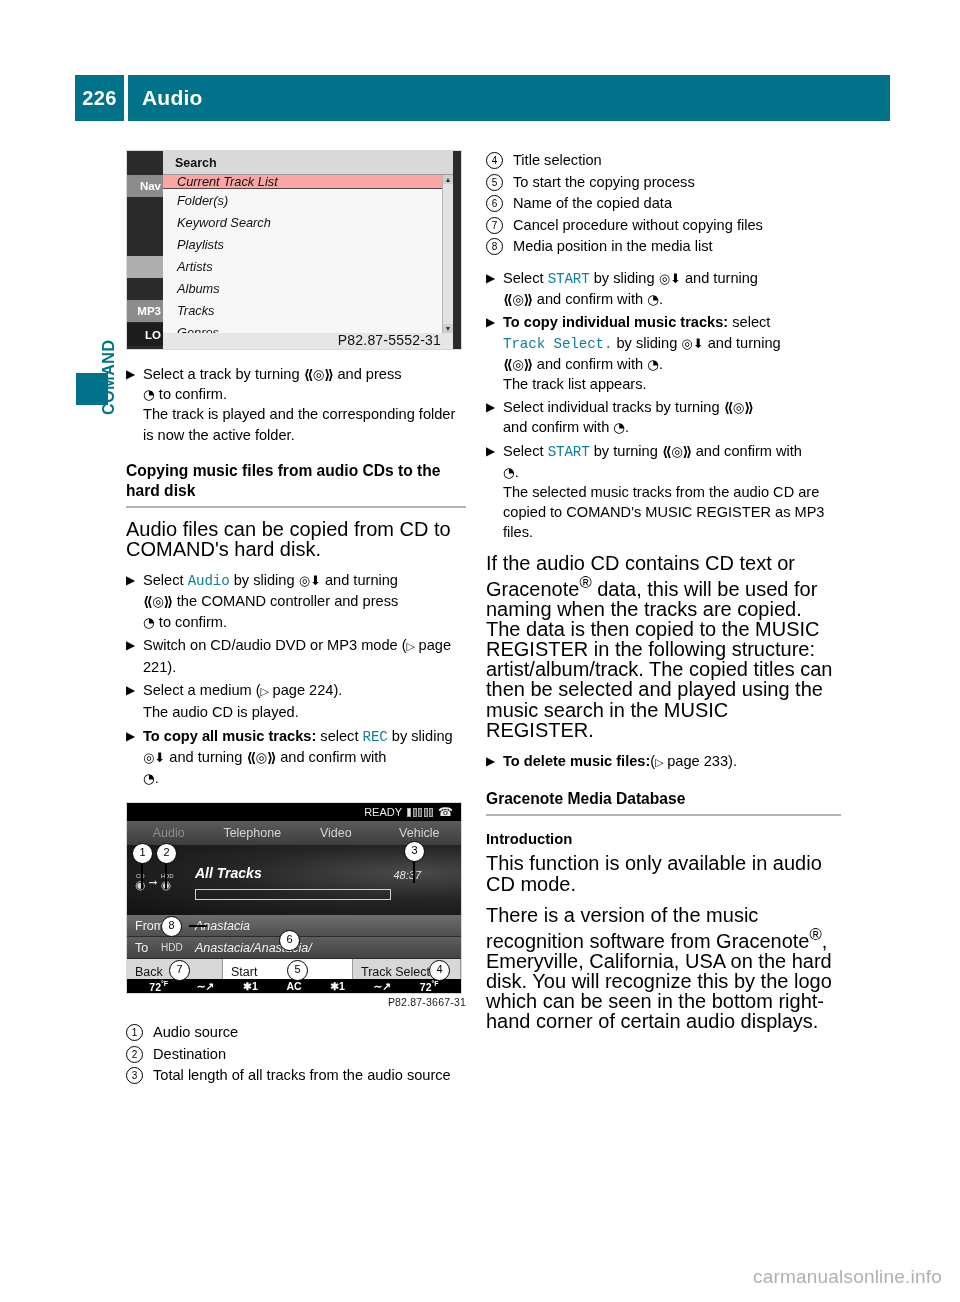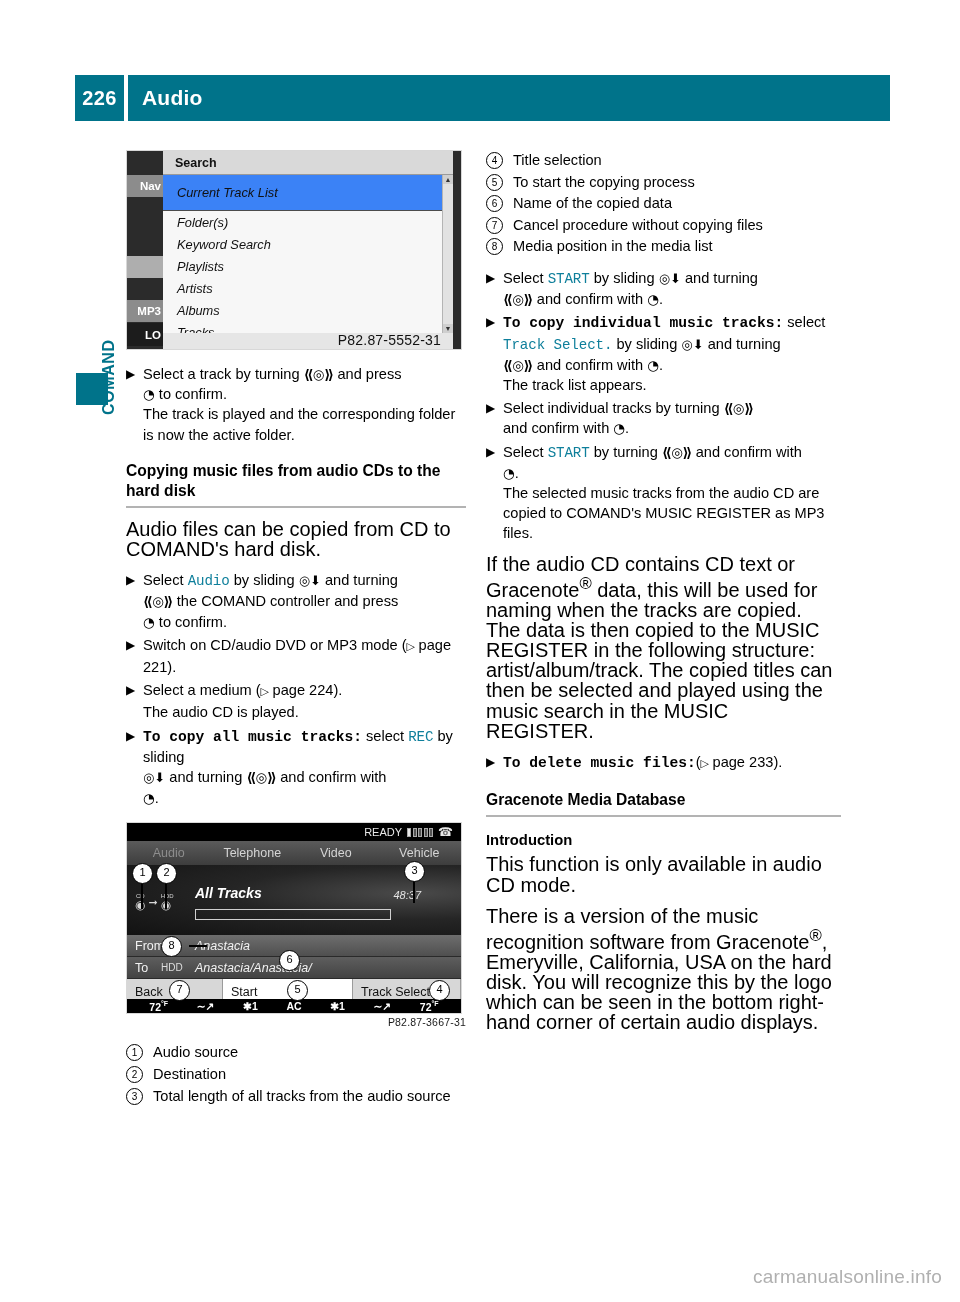--- a/index.html
+++ b/index.html
@@ -159,21 +159,21 @@
     font-family: "Liberation Sans", sans-serif;
   }
 
   
   .ui {
     font-family: "Liberation Mono", monospace;
     color: #0e7f9b;
     font-size: 14.2px;
     letter-spacing: -0.1px;
   }
-  .bold { font-weight: bold; font-family: Liberation Mono, monospace; }
+  .bold { font-weight: bold; }
 
   
   .ctl { font-family: "DejaVu Sans", sans-serif; font-size: 13.5px; white-space: nowrap; }
   .ctl-turn { font-weight: bold; letter-spacing: -0.5px; }
   .ctl-ring { font-size: 13px; }
   .ref-arrow { font-family: "DejaVu Sans", sans-serif; font-size: 11px; }
 
   
   .fig {
     position: relative;
@@ -253,23 +253,23 @@
     height: 22px;
     display: flex;
     align-items: center;
     padding-left: 14px;
     font-size: 12.8px;
     font-style: italic;
     color: #111;
     box-sizing: border-box;
   }
   .srch-row.selected {
-    background: #3b82f6;
+    background: #fca5a5;
     border-bottom: 1.5px solid #4c4c4c;
-    height: 36px;
+    height: 14px;
   }
   .srch-scroll {
     position: absolute;
     right: 8px; top: 24px;
     width: 10px; bottom: 16px;
     background: #e2e2e2;
     border-left: 1px solid #b4b4b4;
   }
   .srch-scroll .arw {
     position: absolute;

